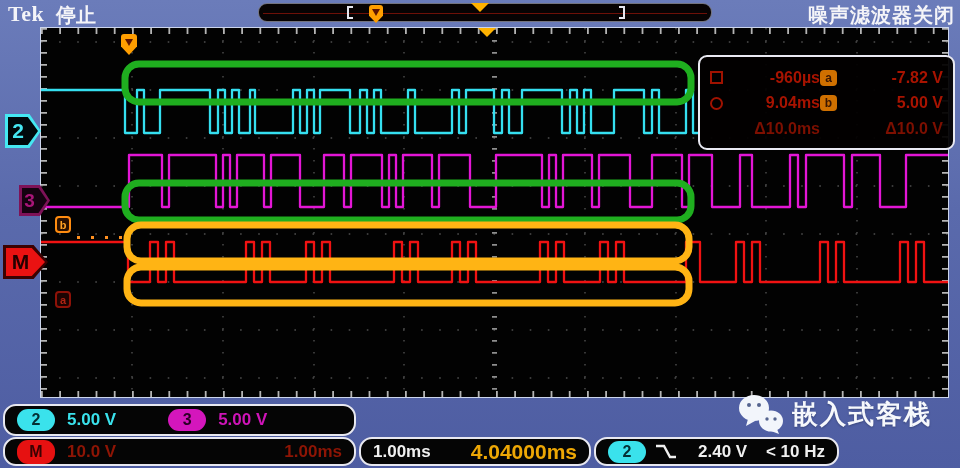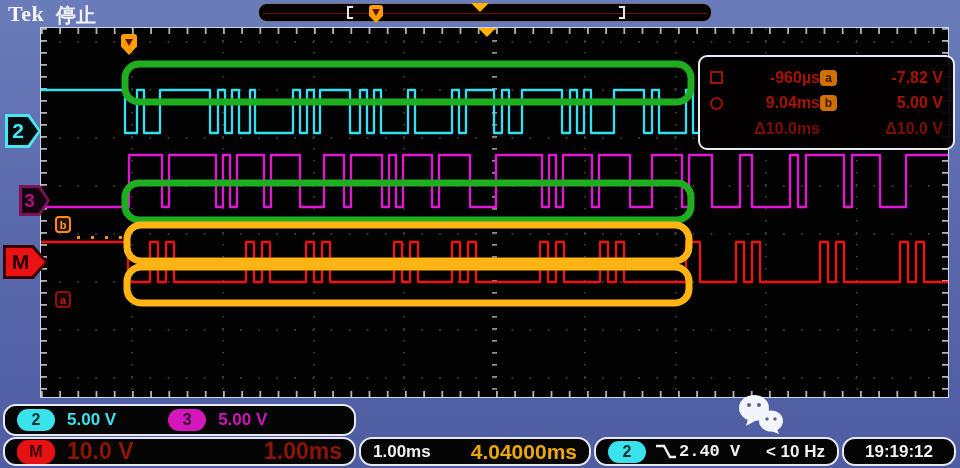--- a/index.html
+++ b/index.html
@@ -57,35 +57,36 @@
   
   .pill { position:absolute; background:#050505; border:2px solid #e8e8f0; border-radius:13px;
     display:flex; align-items:center; padding:0 12px; color:#eee; font-weight:bold; }
   .badge { height:22px; min-width:38px; border-radius:11px; display:flex; align-items:center;
     justify-content:center; font-size:16px; font-weight:bold; }
   .badge.c2 { background:#3ae2ec; color:#043034; }
   .badge.c3 { background:#d416bc; color:#2a0024; }
   .badge.cm { background:#e61111; color:#3a0202; height:24px; }
   .rd-cyan { color:#3ae2ec; font-size:17px; margin-left:12px; }
   .rd-mag  { color:#cf14b8; font-size:17px; margin-left:12px; }
-  .rd-dimred { color:#8e1505; font-size:23px; margin-left:12px; }
+  .rd-dimred { color:#8e1505; font-size:17px; margin-left:12px; }
   .rd-white { font-size:17px; color:#f0f0f0; }
   .rd-orange { font-size:21px; color:#eda705; }
   
   .watermark { position:absolute; left:738px; top:393px; display:flex; align-items:center; gap:8px; }
   .watermark .wm-text { font-size:26px; font-weight:bold; color:#f6f8fc; letter-spacing:2px;
     text-shadow:0 1px 2px rgba(20,30,60,0.4); }
 </style>
 </head>
 <body>
 
 <div id="scope">
 
   <div class="logo">Tek</div>
   <div class="acq-status">停止</div>
+  <div class="noise-label">噪声滤波器关闭</div>
 
   <div class="acq-strip">
     <div class="acq-line"></div>
     <div class="bracket lft"></div>
     <div class="bracket rgt"></div>
     <div class="tflag" style="left:110px; top:1px;">
         <div class="tin"></div>
       </div>
     <div class="tri-down" style="left:212px; top:-1px;"></div>
   </div>
@@ -181,34 +182,32 @@
   <div class="pill" style="left:359px; top:437px; width:232px; height:29px;">
     <div class="rd-white">1.00ms</div>
     <div class="rd-orange" style="margin-left:auto;">4.04000ms</div>
   </div>
 
   <div class="pill" style="left:594px; top:437px; width:245px; height:29px;">
     <div class="badge c2">2</div>
     <svg width="24" height="17" viewBox="0 0 24 17" style="margin-left:8px;">
       <path d="M2 3 H10 L16 14 H22" stroke="#f0f0f0" stroke-width="2.4" fill="none"></path>
     </svg>
-    <div class="rd-white" style="margin-left:1px;font-family:Liberation Mono, monospace;">2.40 V</div>
+    <div class="rd-white" style="margin-left:20px;">2.40 V</div>
     <div class="rd-white" style="margin-left:auto;">&lt; 10 Hz</div>
   </div>
 
-  <div class="pill" style="left:842px; top:437px; width:114px; height:29px; justify-content:center;">
-    <div class="rd-white">19:19:12</div>
-  </div>
 
   <div class="watermark">
     <svg width="46" height="42" viewBox="0 0 46 42">
       <ellipse cx="16" cy="15" rx="15" ry="13" fill="#f2f5fb"></ellipse>
       <path d="M10 26 L8 33 L17 28 Z" fill="#f2f5fb"></path>
       <circle cx="11" cy="12" r="2" fill="#55648f"></circle>
       <circle cx="21" cy="12" r="2" fill="#55648f"></circle>
       <ellipse cx="33" cy="28" rx="12" ry="10.5" fill="#f2f5fb"></ellipse>
       <path d="M39 36 L41 41 L33 38 Z" fill="#f2f5fb"></path>
       <circle cx="29" cy="26" r="1.7" fill="#55648f"></circle>
       <circle cx="37" cy="26" r="1.7" fill="#55648f"></circle>
     </svg>
+    <div class="wm-text">嵌入式客栈</div>
   </div>
 
 </div>
 
 </body></html>

